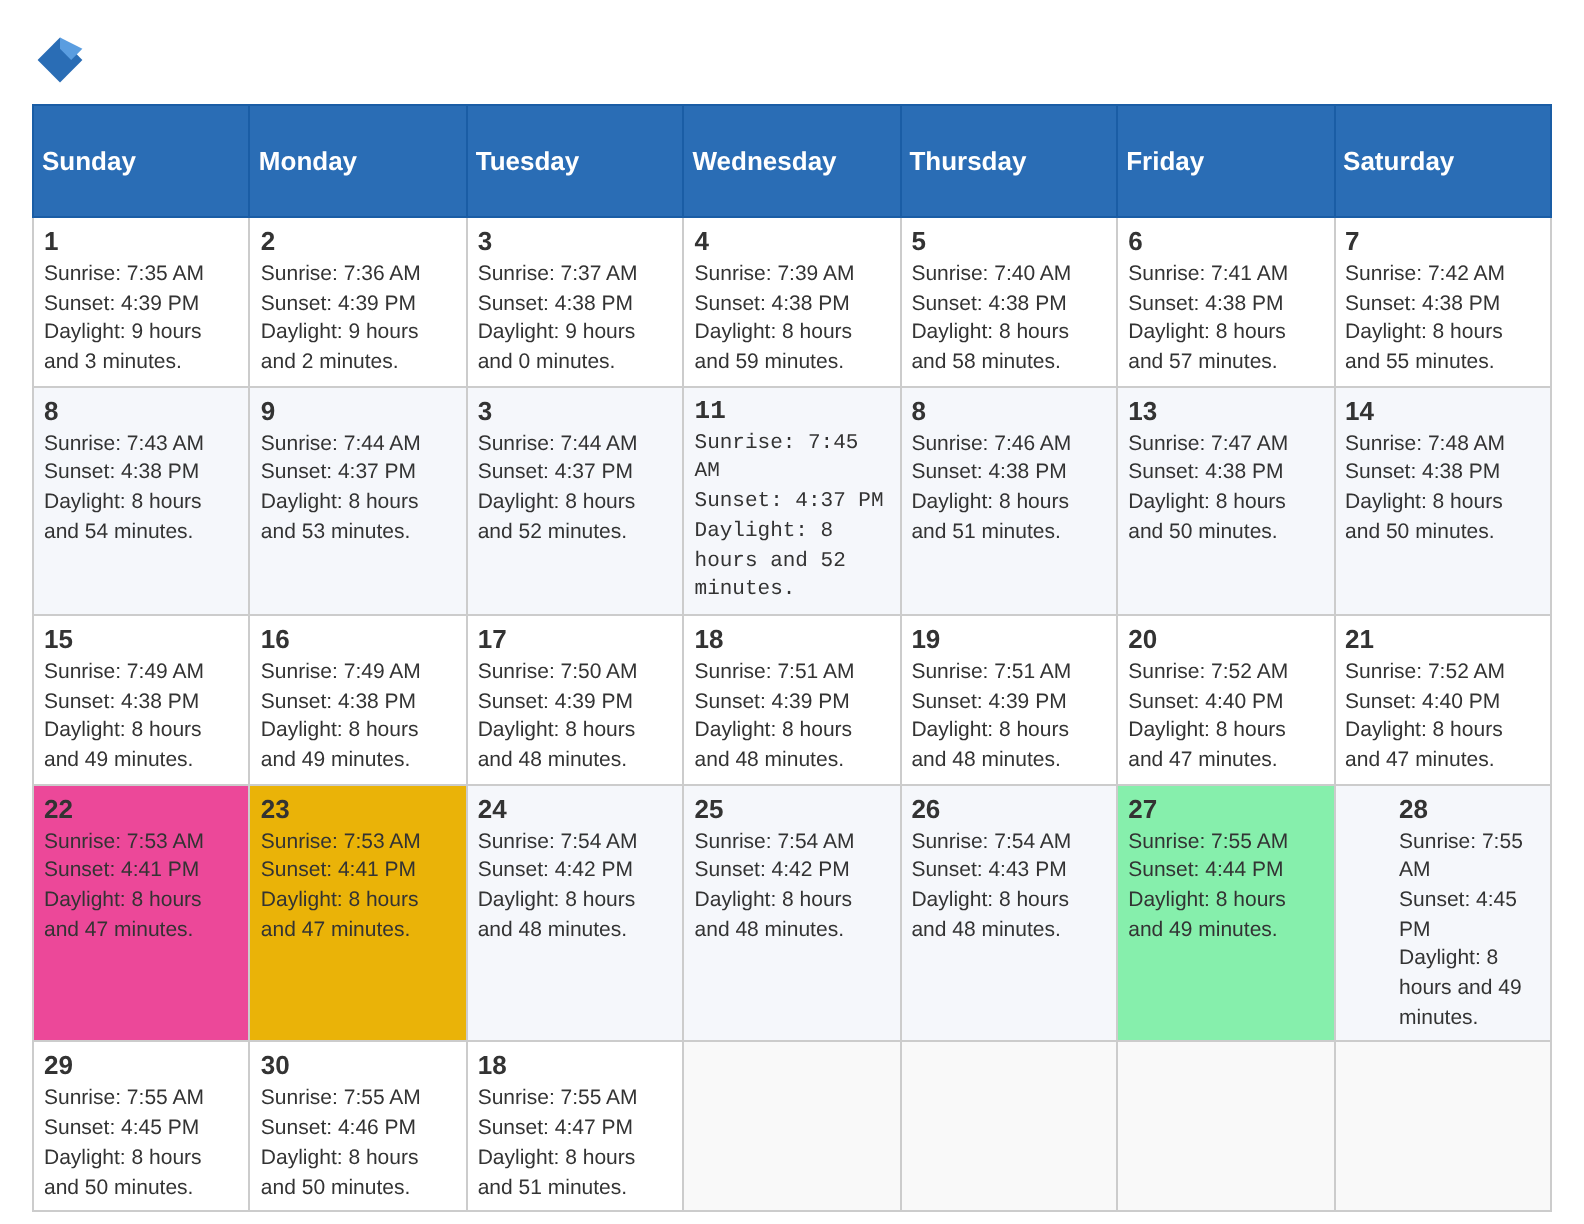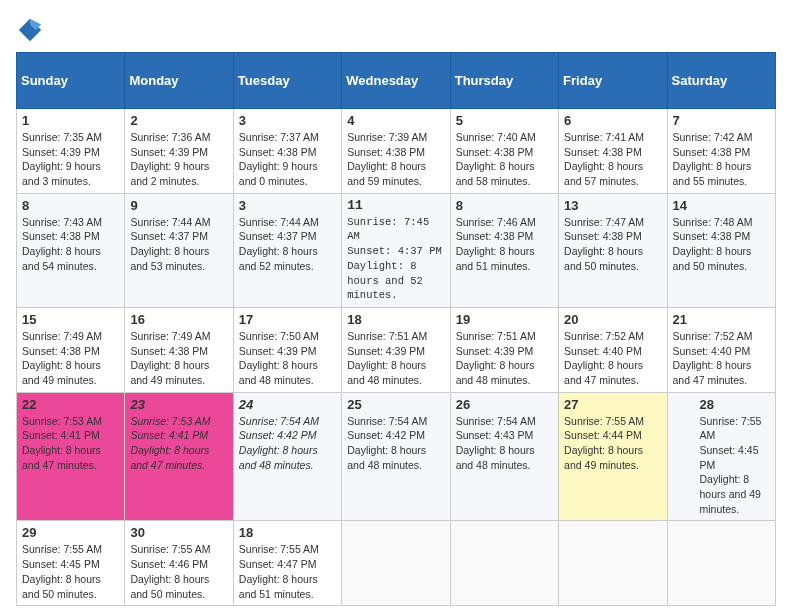--- a/index.html
+++ b/index.html
@@ -206,37 +206,37 @@
         <td>
         <span class="day-num">21</span>
         <span class="day-info">Sunrise: 7:52 AM<br>Sunset: 4:40 PM<br>Daylight: 8 hours and 47 minutes.</span>
       </td>
       </tr>
       <tr>
         <td style="background: #ec4899;">
         <span class="day-num">22</span>
         <span class="day-info">Sunrise: 7:53 AM<br>Sunset: 4:41 PM<br>Daylight: 8 hours and 47 minutes.</span>
       </td>
-        <td style="background: #ec4899; font-style: italic;">
+        <td style="background: #eab308;">
         <span class="day-num">23</span>
         <span class="day-info">Sunrise: 7:53 AM<br>Sunset: 4:41 PM<br>Daylight: 8 hours and 47 minutes.</span>
       </td>
-        <td style="background: rgb(245, 247, 251); font-style: italic;">
+        <td style="background: rgb(245, 247, 251);">
         <span class="day-num">24</span>
         <span class="day-info">Sunrise: 7:54 AM<br>Sunset: 4:42 PM<br>Daylight: 8 hours and 48 minutes.</span>
       </td>
         <td style="background: rgb(245, 247, 251);">
         <span class="day-num">25</span>
         <span class="day-info">Sunrise: 7:54 AM<br>Sunset: 4:42 PM<br>Daylight: 8 hours and 48 minutes.</span>
       </td>
         <td style="background: rgb(245, 247, 251);">
         <span class="day-num">26</span>
         <span class="day-info">Sunrise: 7:54 AM<br>Sunset: 4:43 PM<br>Daylight: 8 hours and 48 minutes.</span>
       </td>
-        <td style="background: #fef9c3;">
+        <td style="background: #86efac;">
         <span class="day-num">27</span>
         <span class="day-info">Sunrise: 7:55 AM<br>Sunset: 4:44 PM<br>Daylight: 8 hours and 49 minutes.</span>
       </td>
         <td style="background: rgb(245, 247, 251); padding-left: 32px;">
         <span class="day-num">28</span>
         <span class="day-info">Sunrise: 7:55 AM<br>Sunset: 4:45 PM<br>Daylight: 8 hours and 49 minutes.</span>
       </td>
       </tr>
       <tr>
         <td>

